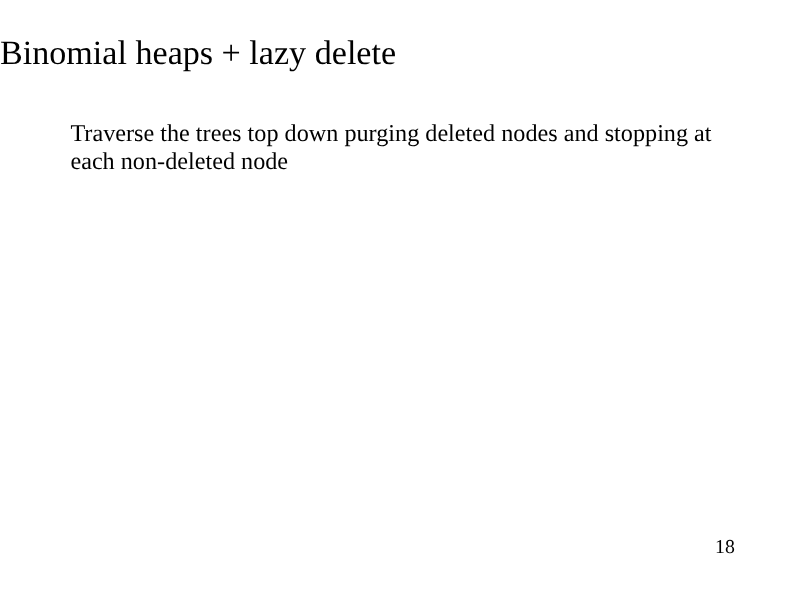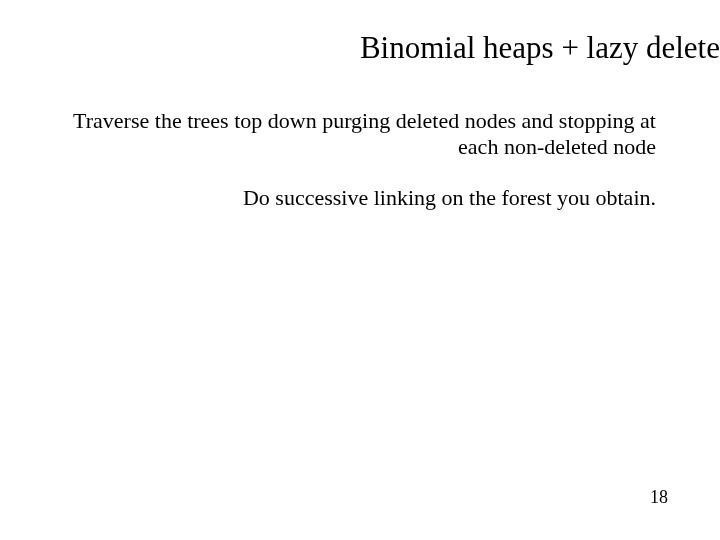--- a/index.html
+++ b/index.html
@@ -6,46 +6,44 @@
     body {
       width: 720px;
       height: 540px;
       background: #fff;
       font-family: "Times New Roman", Times, serif;
       color: #000;
       position: relative;
     }
     .title {
       font-size: 31px;
-      text-align: right;
+      text-align: left;
       padding-top: 30px;
       width: 100%;
       font-weight: normal;
     }
     .content {
       padding: 42px 64px 0 64px;
     }
     .para {
       font-size: 22px;
       line-height: 1.2;
       margin-bottom: 24px;
       font-weight: normal;
-      text-align: right;
     }
     .page-num {
       position: absolute;
       right: 52px;
       bottom: 32px;
       font-size: 18px;
       text-align: center;
     }
   </style>
 </head>
 <body>
 
 <h1 class="title">Binomial heaps + lazy delete</h1>
 
 <div class="content">
   <p class="para">Traverse the trees top down purging deleted nodes and stopping at each non-deleted node</p>
-  <p class="para">Do successive linking on the forest you obtain.</p>
 </div>
 
 <div class="page-num">18</div>
 
 </body></html>

